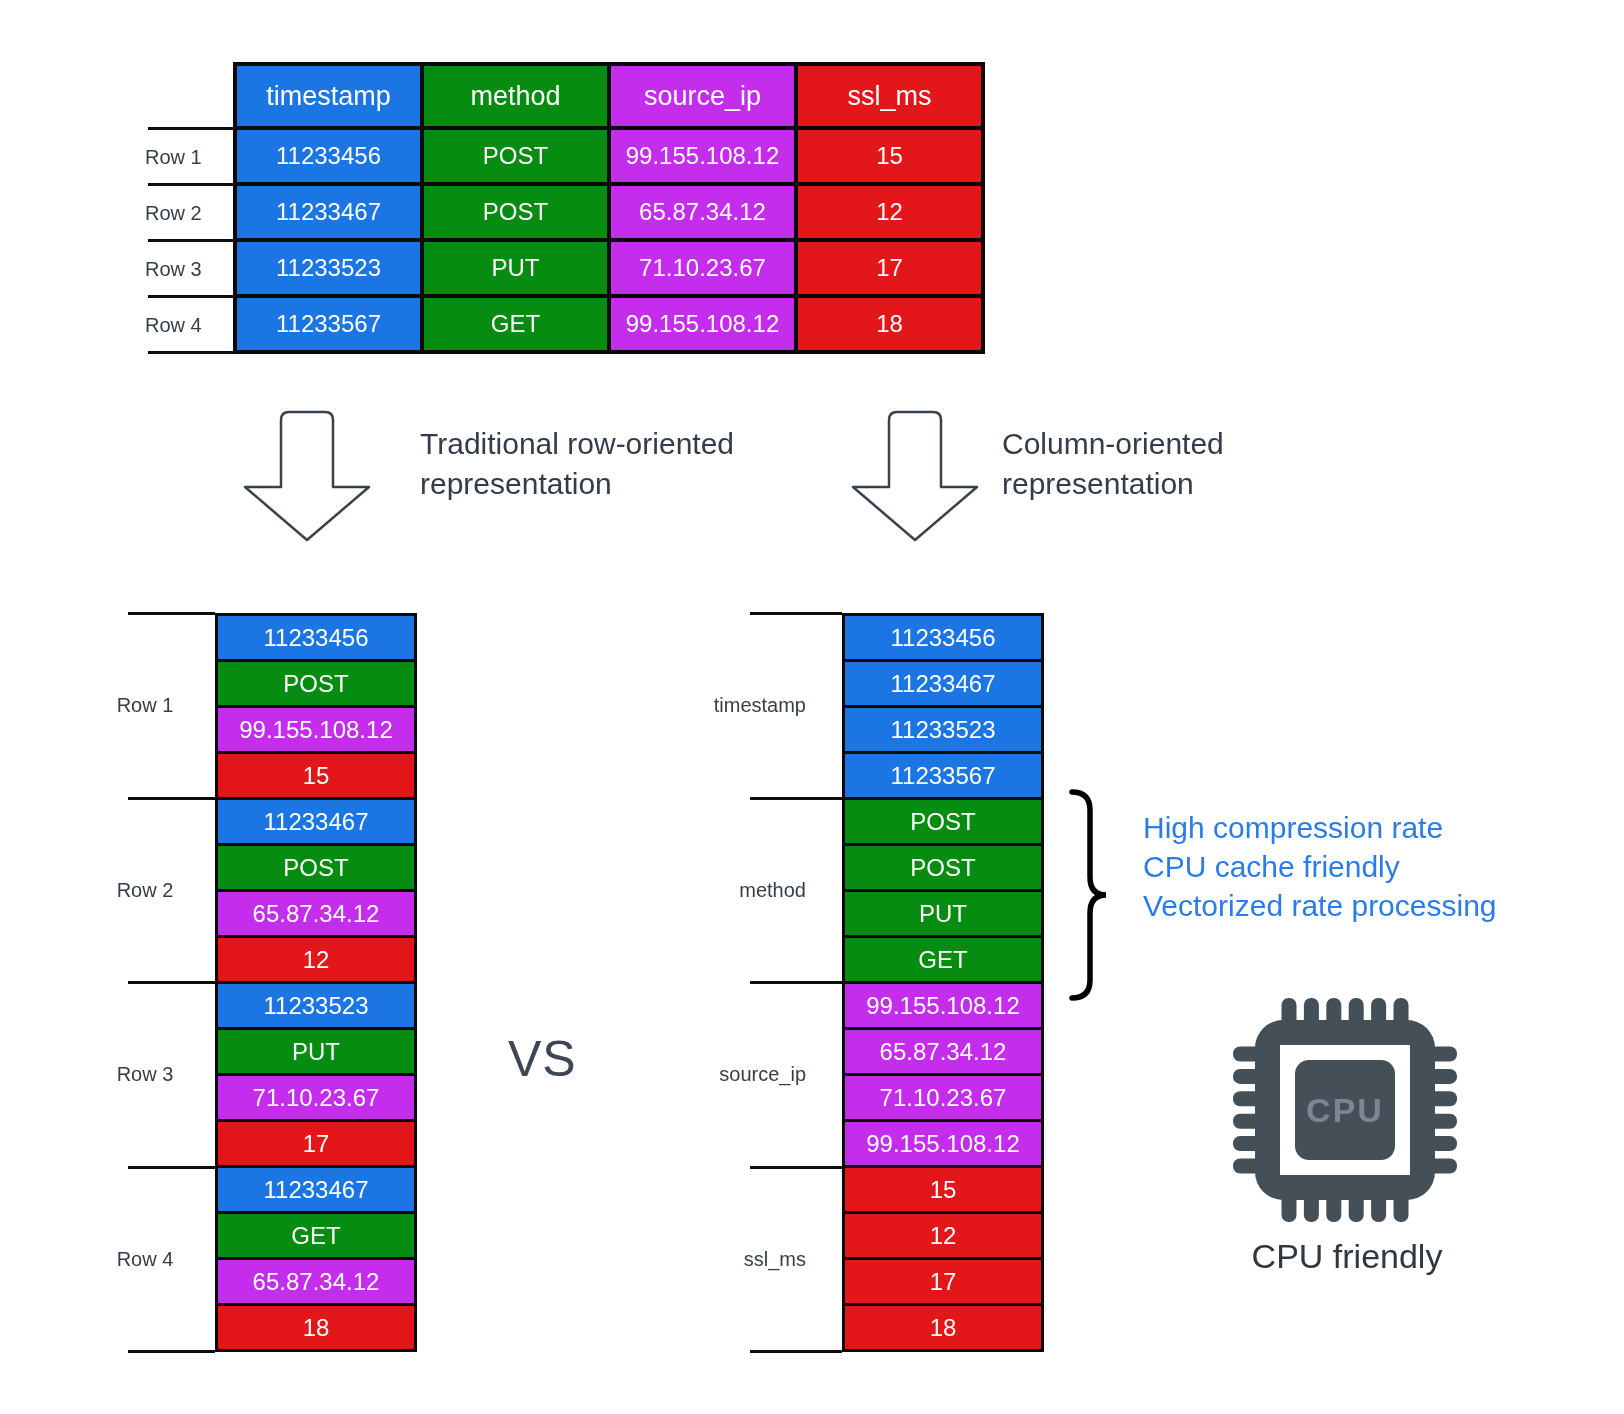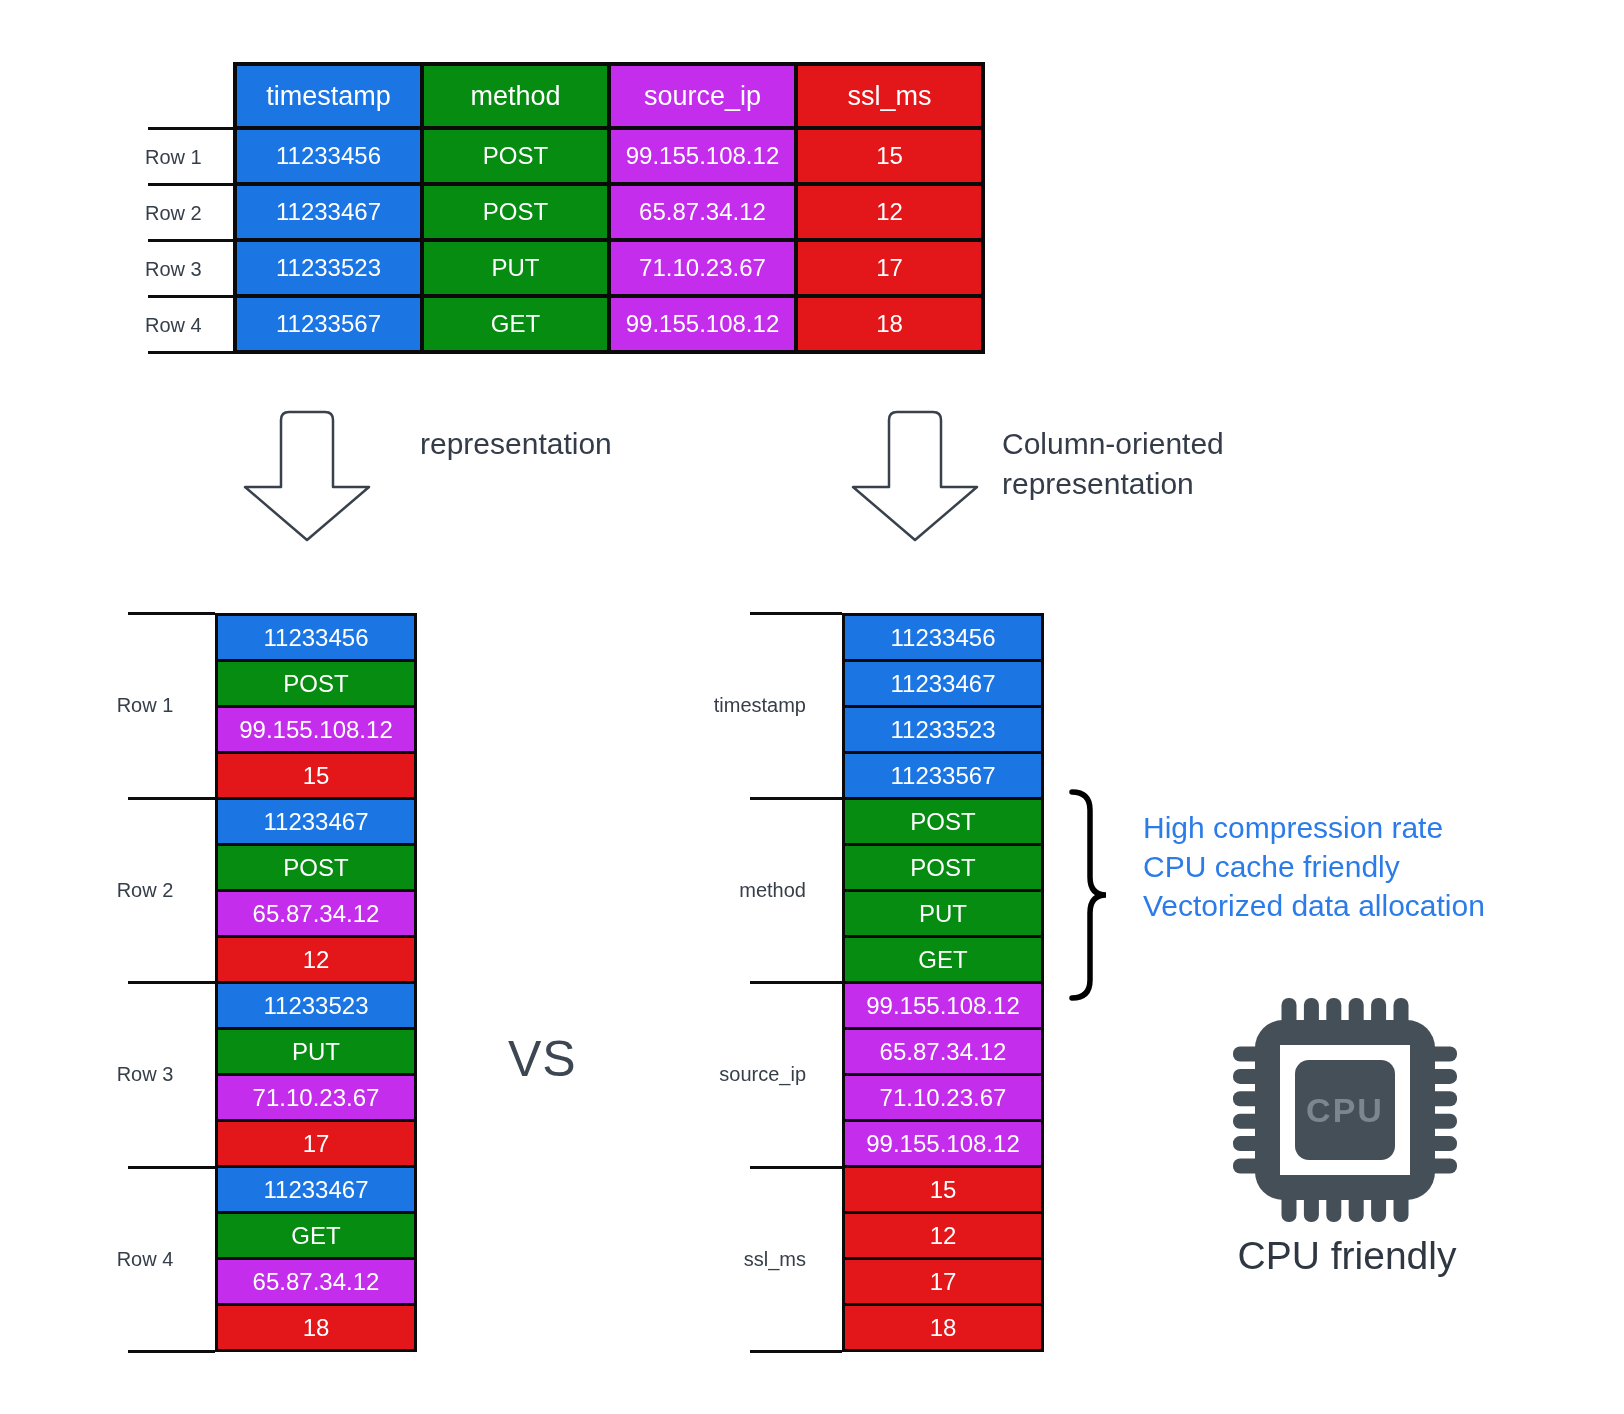--- a/index.html
+++ b/index.html
@@ -31,21 +31,21 @@
 
   .arrowlabel{position:absolute;color:#333c48;font-size:30px;line-height:40px;}
 
   .benefits{position:absolute;left:1143px;top:808px;color:#2b7ce8;
             font-size:30px;line-height:39px;}
 
   .vs{position:absolute;left:508px;top:1030px;color:#3d4754;
       font-size:50px;font-weight:400;letter-spacing:1px;}
 
   .cpu-caption{position:absolute;left:1197px;top:1236px;width:300px;
-               text-align:center;color:#2f3842;font-size:39px;line-height:40px;}
+               text-align:center;color:#2f3842;font-size:34px;line-height:40px;}
 </style>
 </head>
 <body>
 
 <div id="canvas">
 
   <div class="abs cellgrid" style="left:233px;top:62px;grid-template-columns:repeat(4,183px);grid-template-rows:60px 52px 52px 52px 52px;">
     <div class="cell hdr bg-blue">timestamp</div>
     <div class="cell hdr bg-green">method</div>
     <div class="cell hdr bg-purple">source_ip</div>
@@ -79,20 +79,21 @@
   <div class="tick tick-t" style="top:351px"></div>
   <div class="rowlabel rl-top" style="top:140px">Row 1</div>
   <div class="rowlabel rl-top" style="top:196px">Row 2</div>
   <div class="rowlabel rl-top" style="top:252px">Row 3</div>
   <div class="rowlabel rl-top" style="top:308px">Row 4</div>
 
   <svg class="abs" style="left:242px;top:410px" width="130" height="134">
     <path d="M 39 77 L 39 10 Q 39 2 47 2 L 83 2 Q 91 2 91 10 L 91 77 L 127 77 L 65 130 L 3 77 Z" fill="#ffffff" stroke="#39414d" stroke-width="2.5" stroke-linejoin="round"></path>
   </svg>
   <div class="arrowlabel" style="left:420px;top:424px">
+    <div>Traditional row-oriented</div>
     <div>representation</div>
   </div>
 
   <svg class="abs" style="left:850px;top:410px" width="130" height="134">
     <path d="M 39 77 L 39 10 Q 39 2 47 2 L 83 2 Q 91 2 91 10 L 91 77 L 127 77 L 65 130 L 3 77 Z" fill="#ffffff" stroke="#39414d" stroke-width="2.5" stroke-linejoin="round"></path>
   </svg>
   <div class="arrowlabel" style="left:1002px;top:424px">
     <div>Column-oriented</div>
     <div>representation</div>
   </div>
@@ -157,21 +158,21 @@
   <div class="rowlabel rl-right" style="top:1057px">source_ip</div>
   <div class="rowlabel rl-right" style="top:1242px">ssl_ms</div>
 
   <svg class="abs" style="left:1062px;top:786px" width="60" height="220">
     <path d="M 10 6 Q 28 6 28 24 L 28 91 Q 28 109 44 109 Q 28 109 28 127 L 28 194 Q 28 212 10 212" fill="none" stroke="#000000" stroke-width="5.5" stroke-linecap="round"></path>
   </svg>
 
   <div class="benefits">
     <div>High compression rate</div>
     <div>CPU cache friendly</div>
-    <div>Vectorized data allocation</div>
+    <div>Vectorized rate processing</div>
   </div>
 
   <svg class="abs" style="left:1233px;top:998px" width="224" height="224">
     <g fill="#454f58">
 
       <rect x="48.5" y="0" width="15" height="32" rx="7"></rect>
       <rect x="70.9" y="0" width="15" height="32" rx="7"></rect>
       <rect x="93.3" y="0" width="15" height="32" rx="7"></rect>
       <rect x="115.7" y="0" width="15" height="32" rx="7"></rect>
       <rect x="138.1" y="0" width="15" height="32" rx="7"></rect>

